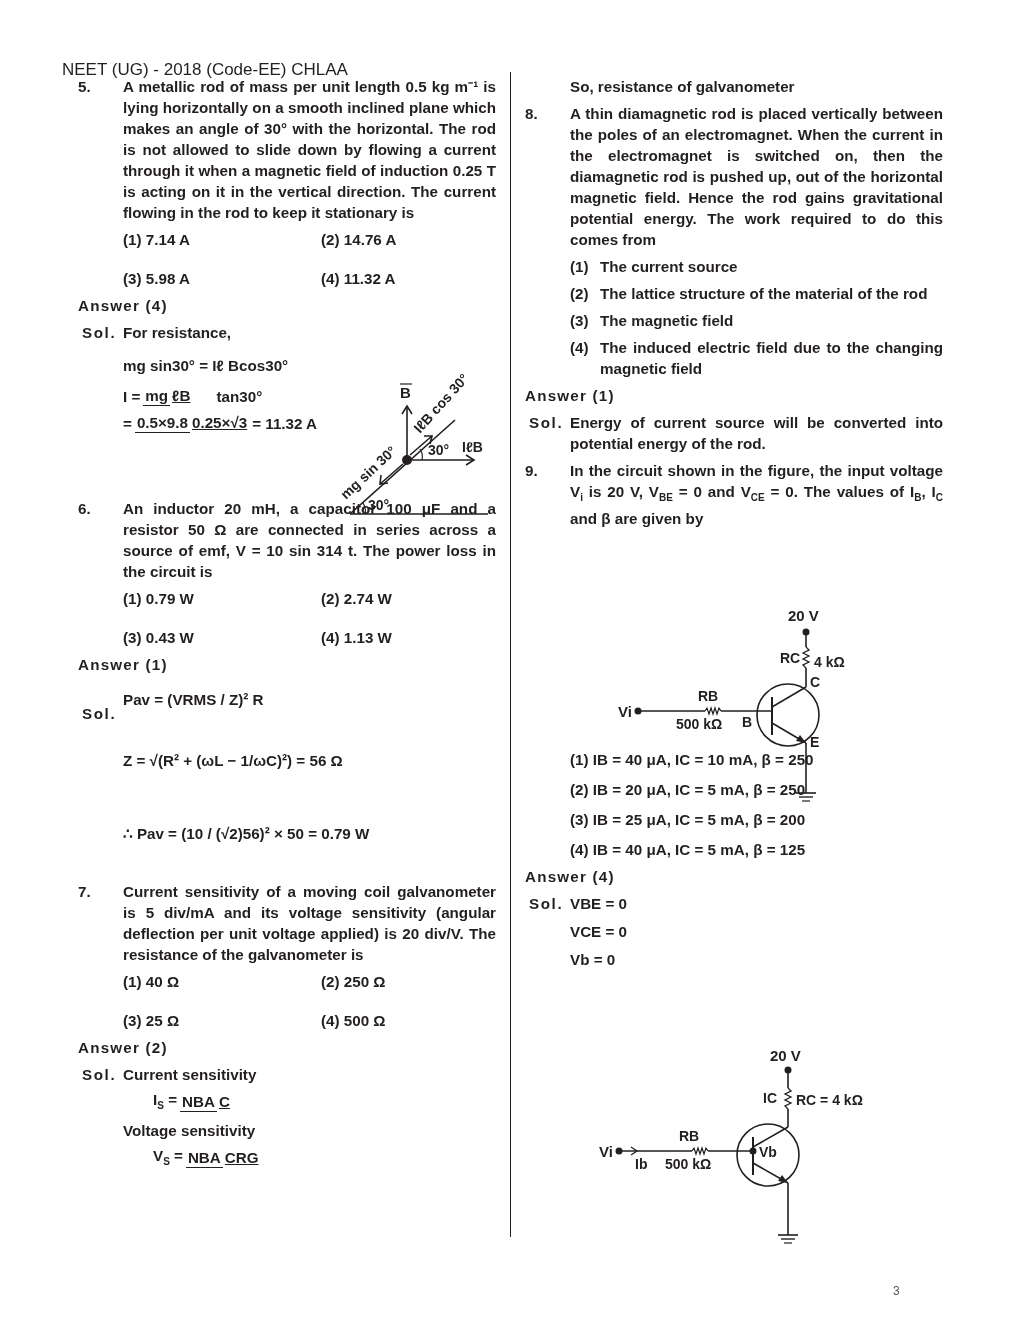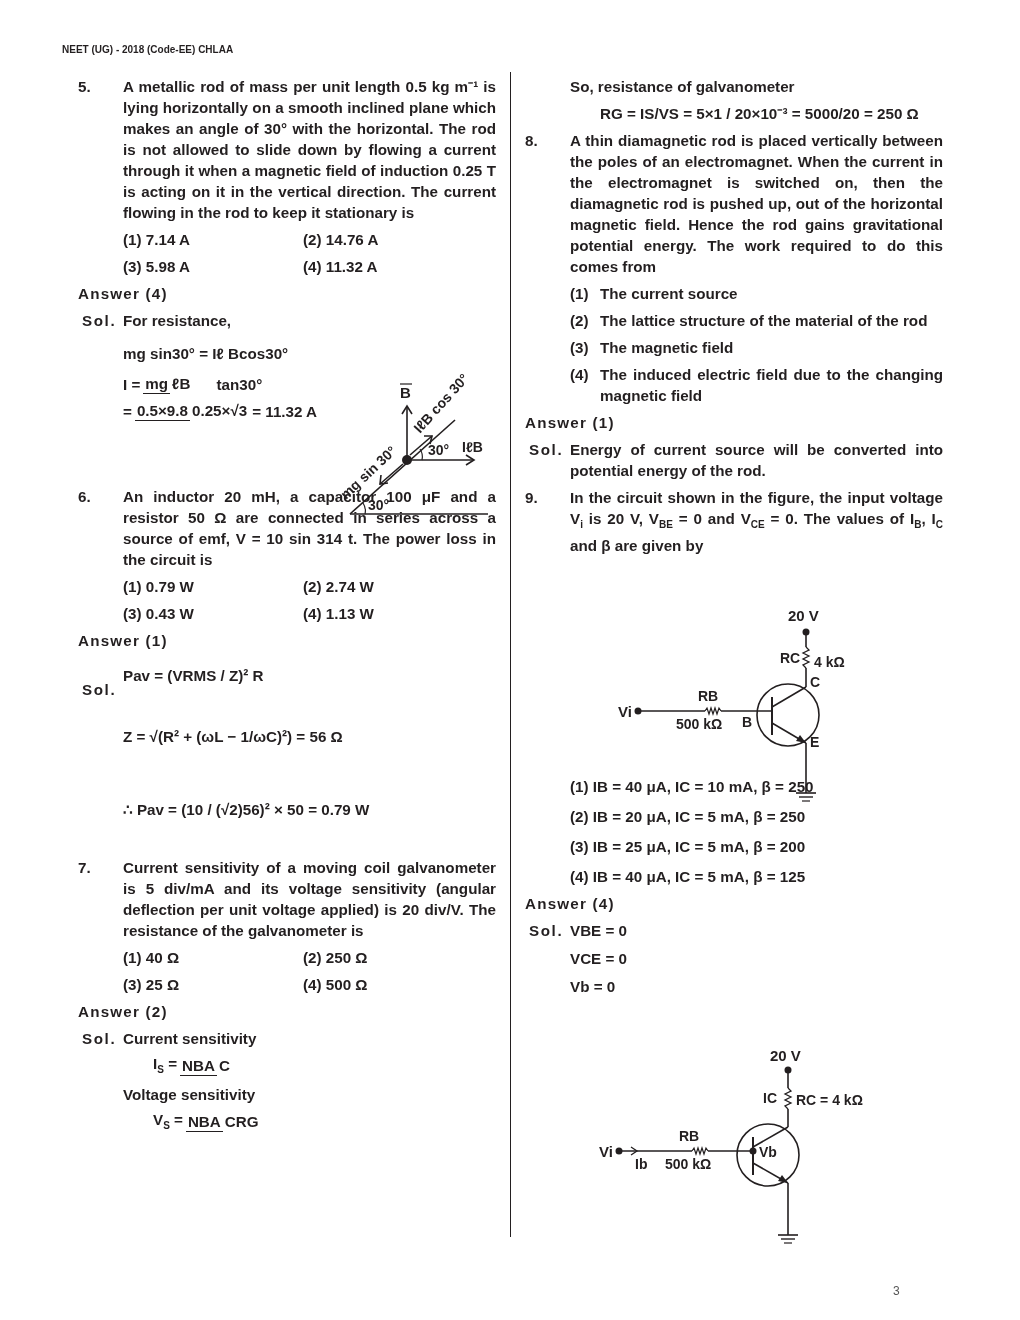--- a/index.html
+++ b/index.html
@@ -1,38 +1,38 @@
 <!DOCTYPE html>
 <html><head>
 <meta charset="utf-8">
 <style>
   html, body { margin:0; padding:0; background:#ffffff; }
   body { width:1020px; height:1320px; position:relative; overflow:hidden;
          font-family:"Liberation Sans", sans-serif; color:#231f20; }
-  .header { position:absolute; left:62px; top:44px; font-size:10px; font-weight:bold; }
+  .header { position:absolute; left:62px; top:60px; font-size:17px; font-weight:normal; }
   .divider { position:absolute; left:510px; top:72px; width:1px; height:1165px; background:#231f20; }
   .pagenum { position:absolute; left:893px; top:1284px; font-size:12px; color:#555; }
   .col { position:absolute; font-size:15.2px; font-weight:bold; line-height:21px; }
   .col-left { left:78px; top:76px; width:418px; }
   .col-right { left:525px; top:76px; width:418px; }
   .q { position:relative; padding-left:45px; margin-bottom:6px; }
   .qnum { position:absolute; left:0; top:0; }
   .qtext { text-align:justify; }
-  .opts2 { display:grid; grid-template-columns:180px 200px; row-gap:6px; padding-left:45px; margin:6px 0 6px; }
+  .opts2 { display:grid; grid-template-columns:180px 200px; row-gap:6px; padding-left:45px; margin:6px 0 6px;gap:18px; }
   .opt { white-space:nowrap; }
   .opts1 { padding-left:45px; margin:6px 0; }
   .opts1 .optrow { position:relative; padding-left:30px; margin-bottom:6px; }
   .opts1 .optrow .onum { position:absolute; left:0; top:0; }
   .answer { letter-spacing:1.2px; margin:6px 0 6px; }
   .sol { position:relative; padding-left:45px; margin-bottom:6px; }
   .sol-label { position:absolute; left:4px; top:0; letter-spacing:1.6px; }
   .eq { font-weight:bold; display:flex; align-items:center; white-space:nowrap; }
   .frac { display:inline-flex; flex-direction:row; vertical-align:middle; margin:0 3px; }
   .frac .num { border-bottom:1.4px solid #231f20; padding:0 2px; line-height:18px; }
-  .frac .den { padding:0 2px; line-height:18px; }
+  .frac .den { padding:0 2px; line-height:18px;text-decoration:underline; }
   sub, sup { font-size:10px; }
   .diagram { position:absolute; }
   svg text { font-family:"Liberation Sans", sans-serif; font-weight:bold; fill:#231f20; }
 </style>
 </head>
 <body>
 
 <div class="header">NEET (UG) - 2018 (Code-EE) CHLAA</div>
 <div class="divider"></div>
 <div class="pagenum">3</div>
@@ -141,21 +141,20 @@
   <text x="0" y="0" font-size="14" transform="translate(90,72) rotate(-48)">IℓB cos 30°</text>
   <text x="98" y="93" font-size="14">30°</text>
   <text x="132" y="90" font-size="14">IℓB</text>
   <text x="0" y="0" font-size="14" transform="translate(16,138) rotate(-43)">mg sin 30°</text>
   <text x="38" y="148" font-size="14">30°</text>
 </svg>
 
 <div class="col col-right">
   <div class="sol">
     <div>So, resistance of galvanometer</div>
-    <div class="eq" style="padding-left:30px;margin:6px 0 6px;">RG = IS/VS = 5×1 / 20×10⁻³ = 5000/20 = 250 Ω</div>
   </div>
 
   <div class="q">
     <span class="qnum">8.</span>
     <div class="qtext">A thin diamagnetic rod is placed vertically between the poles of an electromagnet. When the current in the electromagnet is switched on, then the diamagnetic rod is pushed up, out of the horizontal magnetic field. Hence the rod gains gravitational potential energy. The work required to do this comes from</div>
   </div>
   <div class="opts1">
     <div class="optrow"><span class="onum">(1)</span><span>The current source</span></div>
     <div class="optrow"><span class="onum">(2)</span><span>The lattice structure of the material of the rod</span></div>
     <div class="optrow"><span class="onum">(3)</span><span>The magnetic field</span></div>

